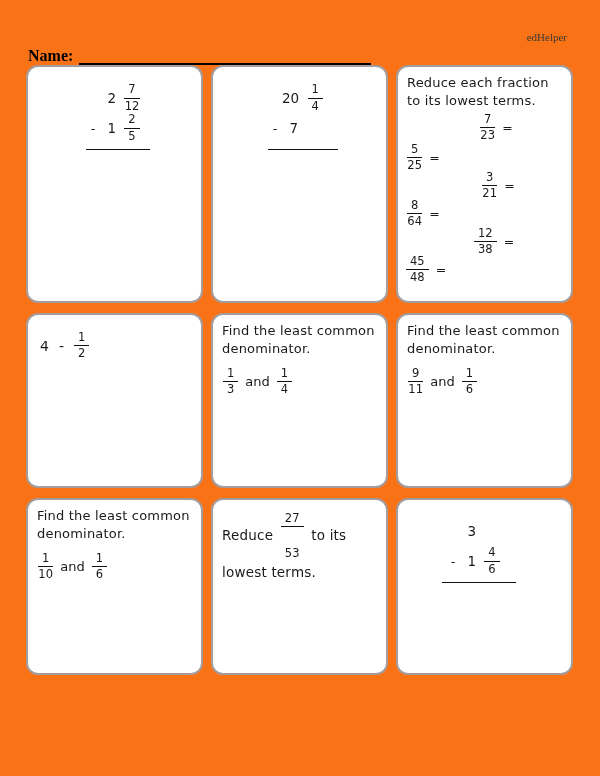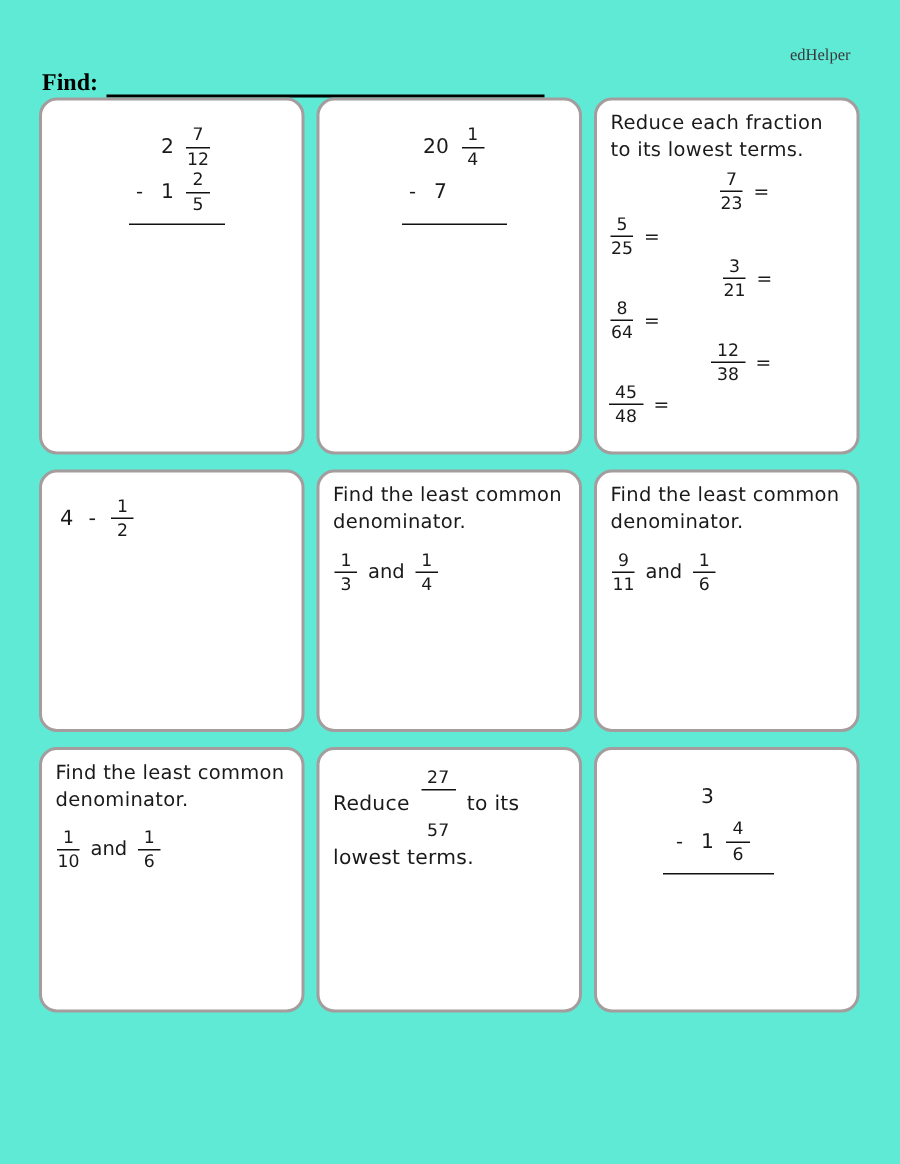--- a/index.html
+++ b/index.html
@@ -1,19 +1,19 @@
 <!DOCTYPE html>
 <html><head>
 <meta charset="utf-8">
 <style>
   html,body{margin:0;padding:0;background:#fff;}
   .page{
     position:relative;
     width:600px;height:776px;
-    background:#5eead4;
+    background:#f97316;
     font-family:"DejaVu Sans", sans-serif;
     color:#1a1a1a;
     overflow:hidden;
   }
   .brand{
     position:absolute;top:31px;right:33px;
     font-family:"Liberation Serif","DejaVu Serif",serif;
     font-size:11px;color:#3a3a3a;
   }
   .name-row{
@@ -80,21 +80,21 @@
   .reduce-text .frac{margin:0 3px;gap:19px;}
 </style>
 </head>
 <body>
 
 <div class="page">
 
   <div class="brand">edHelper</div>
 
   <div class="name-row">
-    <span class="name-label">Find:</span>
+    <span class="name-label">Name:</span>
     <div class="name-line"></div>
   </div>
 
   <div class="box b1">
     <div class="vsub" style="left:58px;top:16px;">
       <div class="vrow">
         <span class="vop"></span>
         <span class="vwhole">2</span>
         <span class="vfrac"><span class="frac">
               <span class="num">7</span>
@@ -233,21 +233,21 @@
           <span class="den">6</span>
         </span>
     </div>
   </div>
 
   <div class="box b8">
     <div class="reduce-text">
       <span>Reduce</span>
       <span class="frac">
           <span class="num">27</span>
-          <span class="den">57</span>
+          <span class="den">53</span>
         </span>
       <span>to its lowest terms.</span>
     </div>
   </div>
 
   <div class="box b9">
     <div class="vsub" style="left:48px;top:16px;">
       <div class="vrow">
         <span class="vop"></span>
         <span class="vwhole">3</span>

